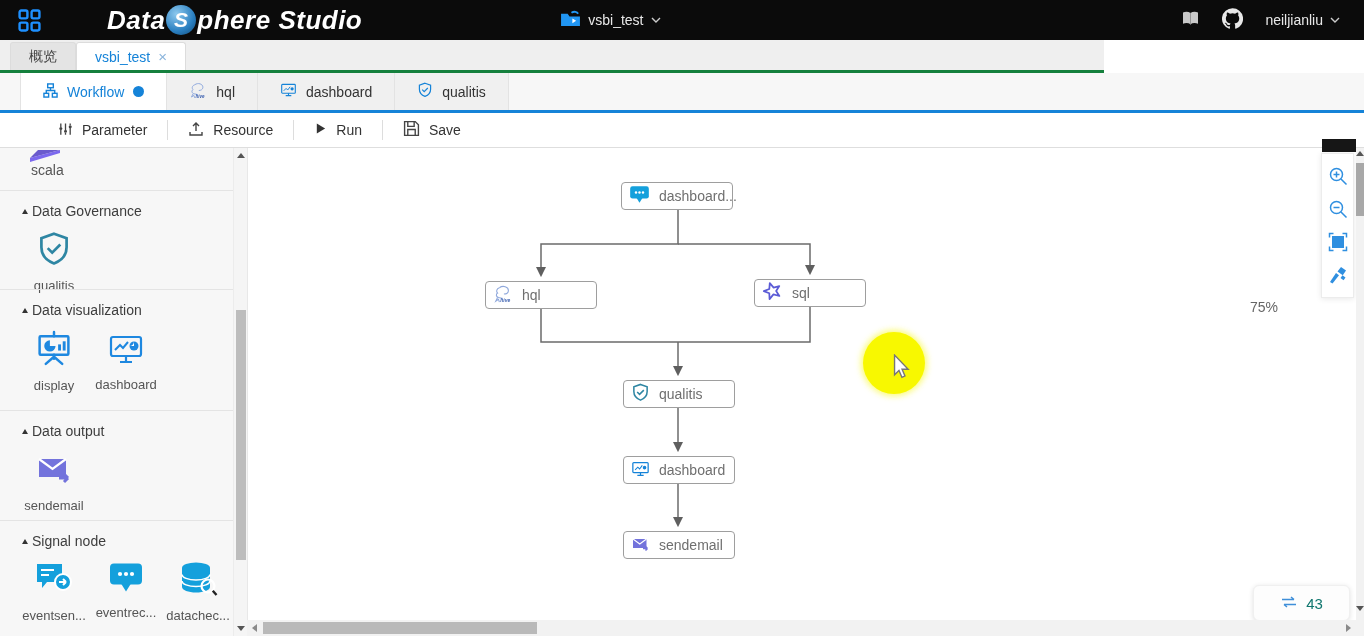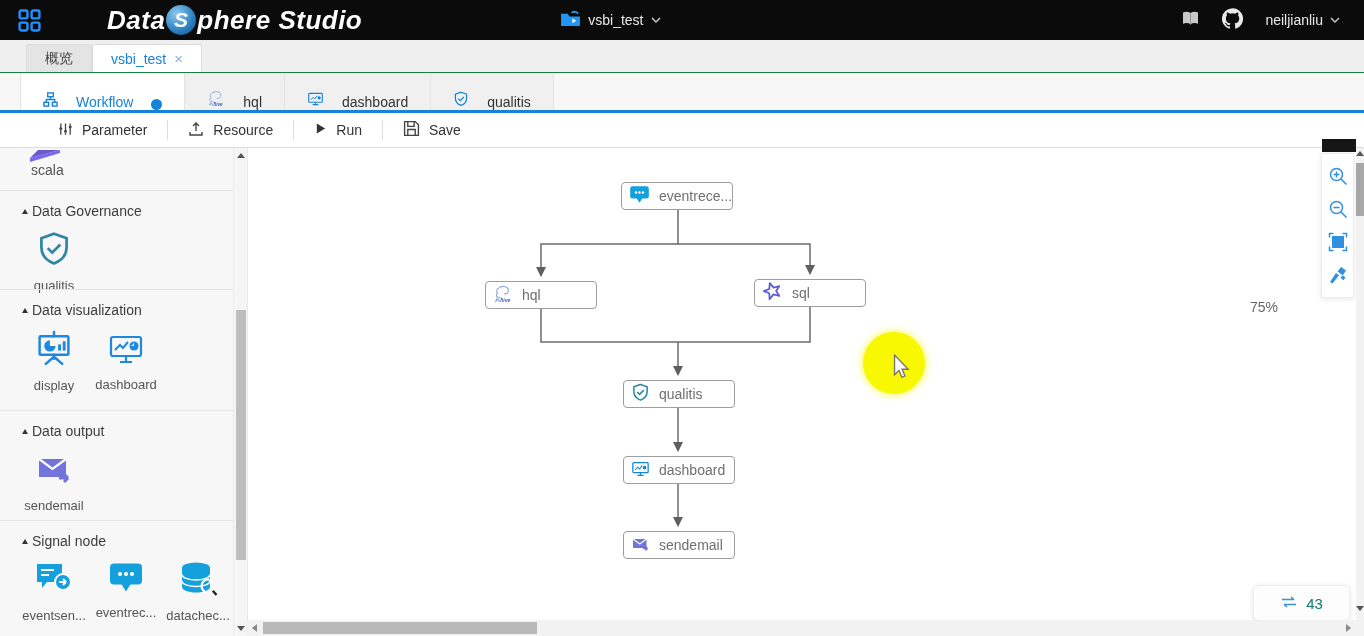--- a/index.html
+++ b/index.html
@@ -14,33 +14,33 @@
   .logo { display:flex; align-items:center; margin-left:18px; font-style:italic; font-weight:bold;
           font-size:26px; letter-spacing:.5px; white-space:nowrap; }
   .logo-sphere { width:30px; height:30px; border-radius:50%; margin:0 1px;
     background:radial-gradient(circle at 35% 30%, #8ec9ee, #2a7fc0 60%, #114a78);
     display:flex; align-items:center; justify-content:center; font-size:21px; font-style:italic; }
   .proj-select { display:flex; align-items:center; gap:7px; margin-left:150px; font-size:14px; color:#e8e8e8; cursor:pointer; }
   .header-right { margin-left:auto; display:flex; align-items:center; gap:22px; margin-right:24px; }
   .user-select { display:flex; align-items:center; gap:7px; font-size:14px; color:#e8e8e8; }
 
   
-  .bar1 { position:absolute; left:0; top:40px; width:1364px; height:33px; background:#efefef;
-          border-bottom:1px solid #15803d; display:flex; align-items:flex-end; padding-left:26px; }
+  .bar1 { position:absolute; left:0; top:40px; width:1104px; height:33px; background:#efefef;
+          border-bottom:3px solid #15803d; display:flex; align-items:flex-end; padding-left:10px; }
   .ptab { height:28px; display:flex; align-items:center; padding:0 18px; font-size:14px;
           border:1px solid #dcdcdc; border-bottom:none; border-radius:3px 3px 0 0; cursor:pointer; }
   .ptab.grey { background:#e4e4e4; color:#444; }
   .ptab.active { background:#fff; color:#1583d8; gap:8px; }
   .ptab .close-x { color:#8ab4dc; font-size:15px; }
 
   
   .bar2 { position:absolute; left:0; top:73px; width:1364px; height:37px; background:#f7f7f7;
           display:flex; align-items:stretch; padding-left:20px; }
   .bar2-underline { position:absolute; left:0; top:110px; width:1364px; height:3px; background:#1583d8; }
-  .stab { display:flex; align-items:flex-end; gap:18px; padding:0 22px; font-size:14px; color:#333;
+  .stab { display:flex; align-items:center; gap:9px; padding:0 22px; font-size:14px; color:#333;
           border-right:1px solid #e3e3e3; cursor:pointer; background:#f0f0f0; }
   .stab:first-child { border-left:1px solid #e3e3e3; }
   .stab.active { background:#fff; color:#1583d8; }
   .wf-dot { width:11px; height:11px; border-radius:50%; background:#1583d8; }
 
   
   .toolbar { position:absolute; left:0; top:113px; width:1364px; height:35px; background:#fff;
              border-bottom:1px solid #dedede; display:flex; align-items:center; padding-left:38px; }
   .tbtn { display:flex; align-items:center; gap:9px; font-size:14px; color:#333; padding:0 20px; cursor:pointer; }
   .tdiv { width:1px; height:20px; background:#ddd; }
@@ -423,21 +423,21 @@
     <div class="node" style="left:373px; top:34px;">
       <span>
         <svg width="21" height="19" viewBox="0 0 36 32">
             <rect x="2" y="2" width="32" height="21" rx="4" fill="#14a0dc"></rect>
             <path d="M13 22l5 8 5-8z" fill="#14a0dc"></path>
             <circle cx="12" cy="12.5" r="2.1" fill="#fff"></circle>
             <circle cx="18" cy="12.5" r="2.1" fill="#fff"></circle>
             <circle cx="24" cy="12.5" r="2.1" fill="#fff"></circle>
           </svg>
       </span>
-      <span>eventrece...</span>
+      <span>dashboard...</span>
     </div>
 
     <div class="node" style="left:237px; top:133px;">
       <span>
         <svg width="20" height="18" viewBox="0 0 22 20">
             <g fill="none" stroke="#8fa8dc" stroke-width="1.2">
               <path d="M7 3c4-3 10-1 10 3 0 3-3 4-5 4"></path>
               <path d="M7 3C4 4 3 7 5 9c-2 1-2 4 1 5l5 1"></path>
               <path d="M5 14l-2 4 3-2 1 3"></path>
             </g>

